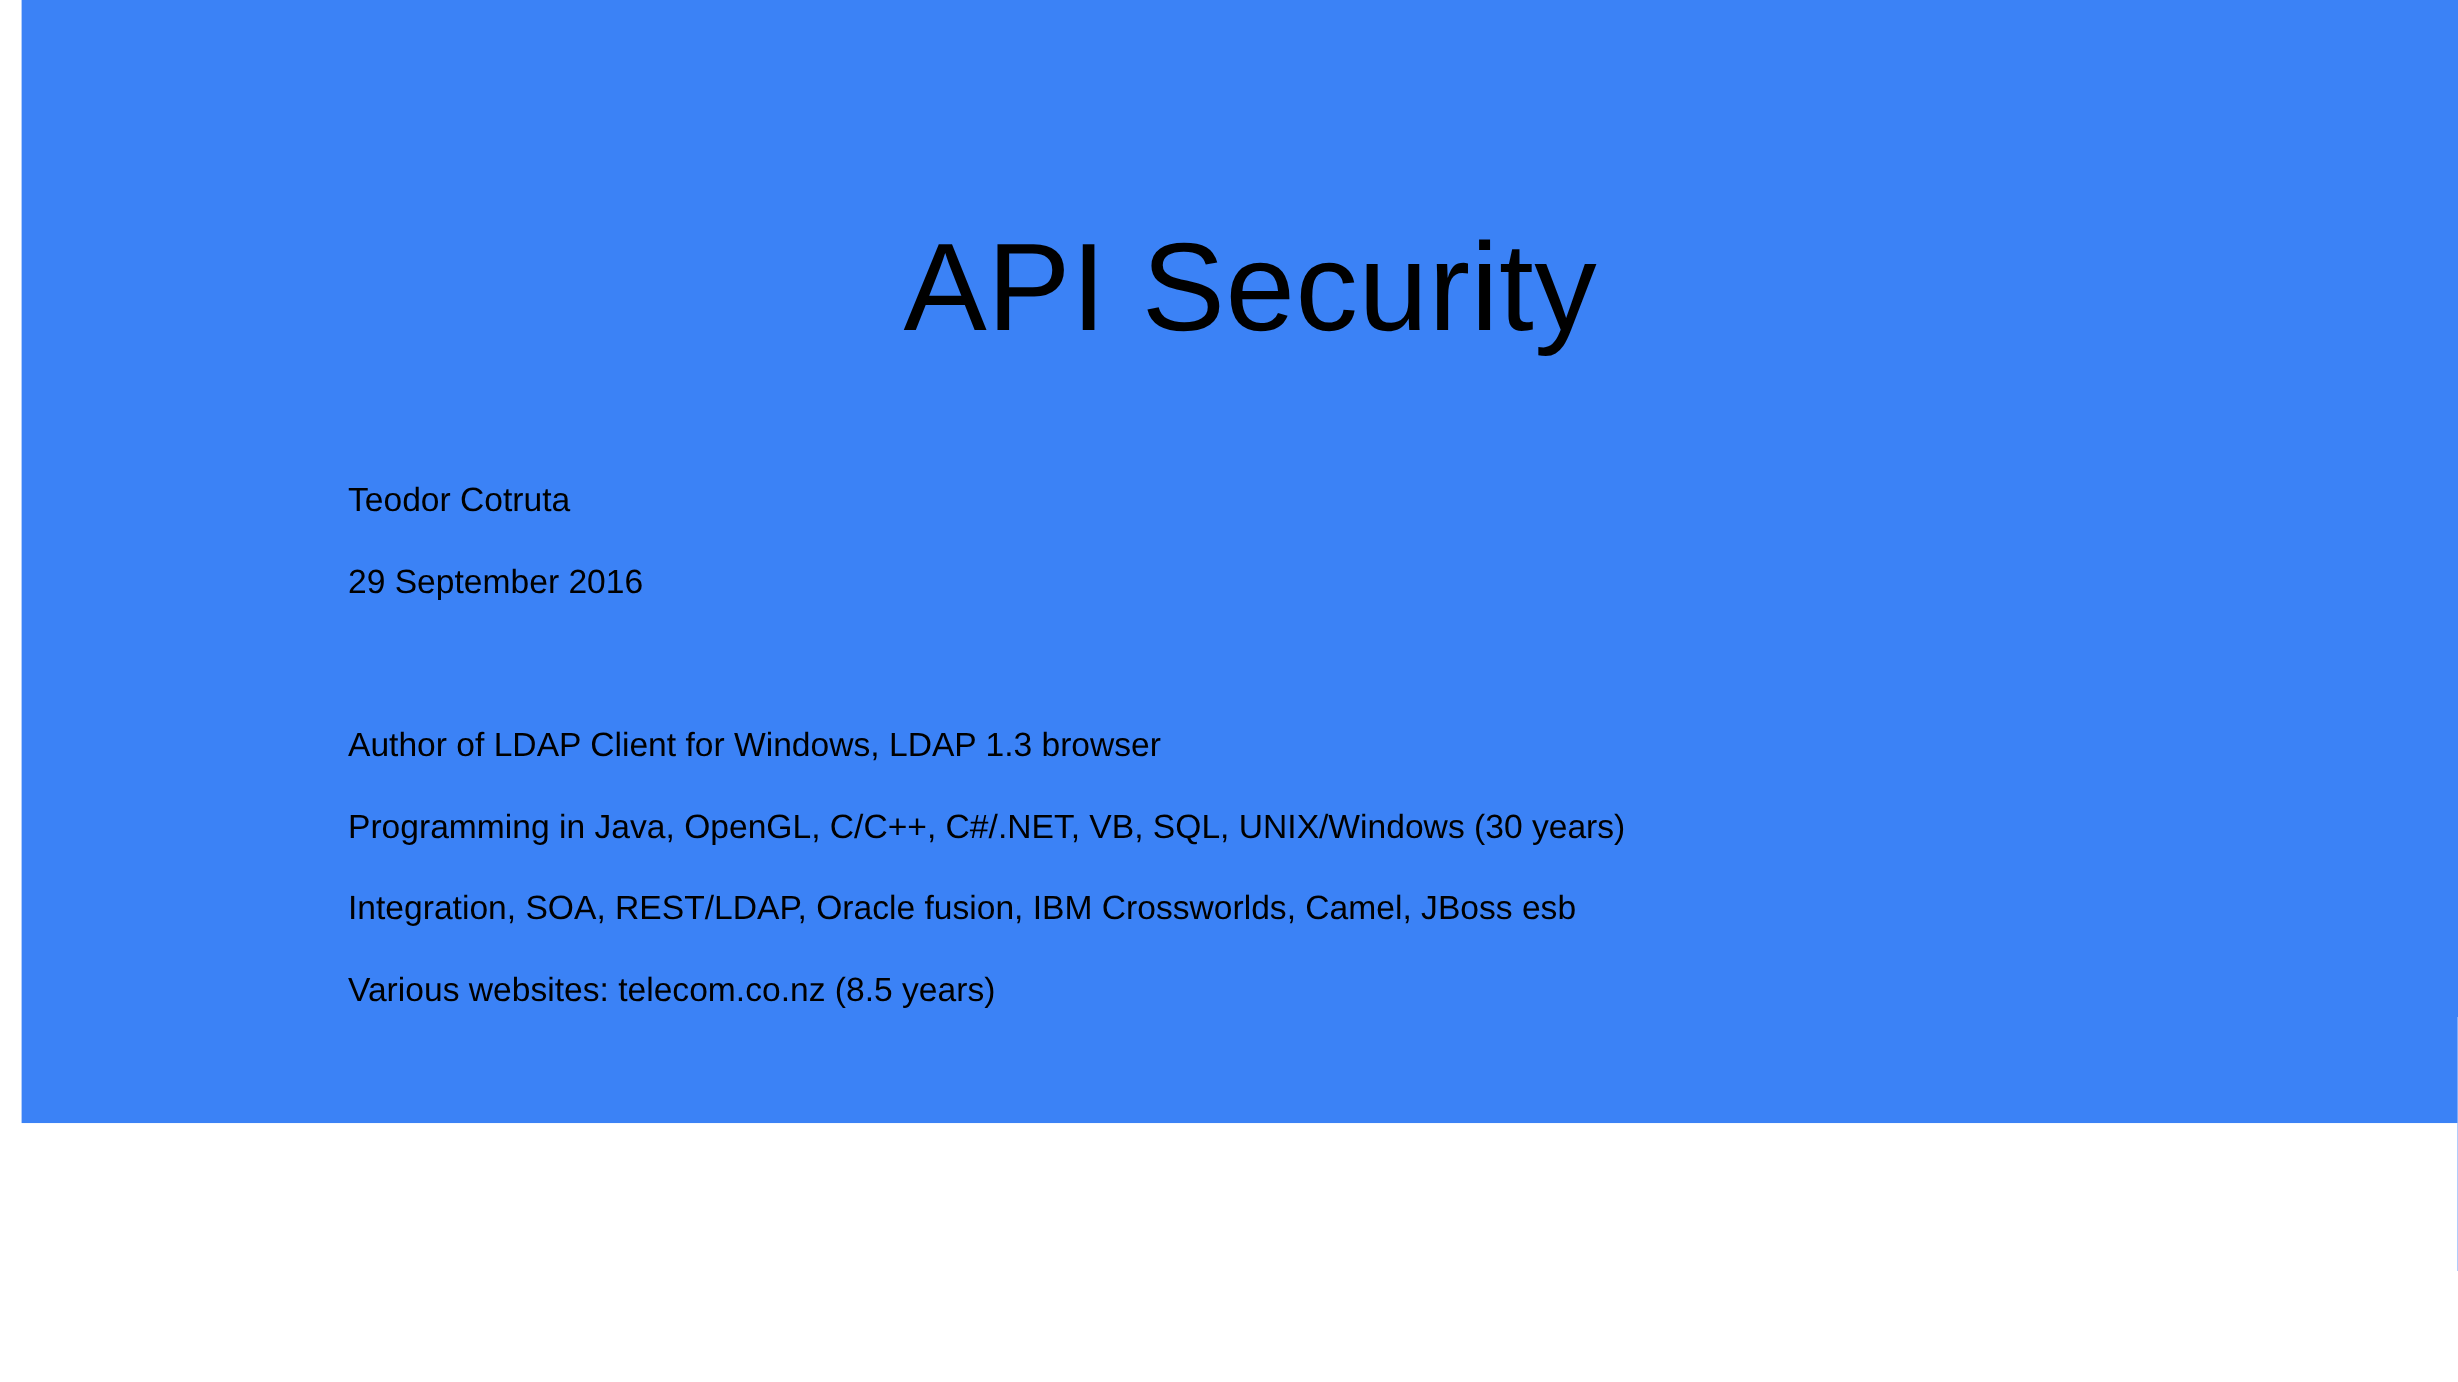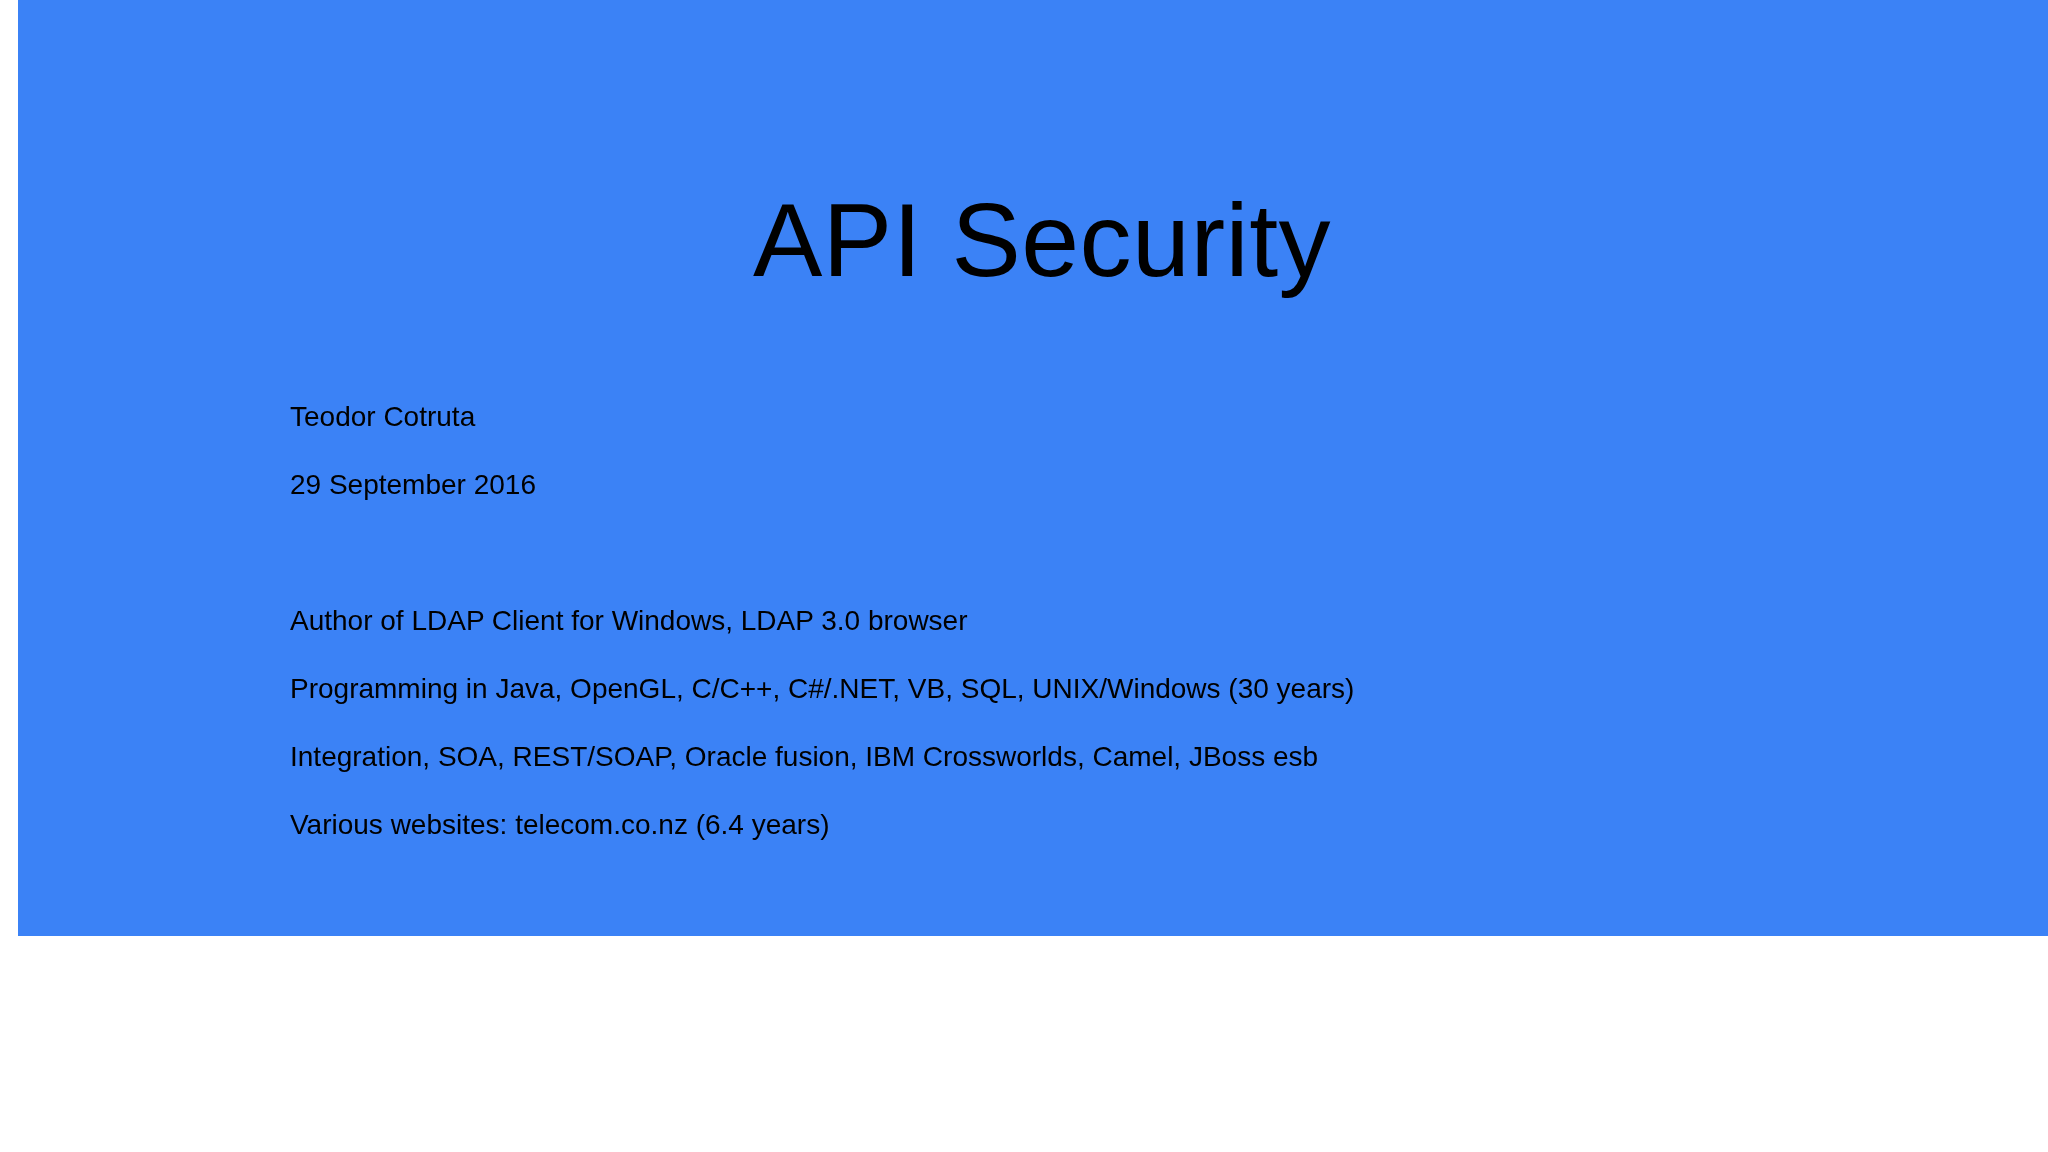--- a/index.html
+++ b/index.html
@@ -71,24 +71,24 @@
 <body>
 
 <div id="slide">
 
   <div id="slide-title">API Security</div>
 
   <div id="body-block">
     <div class="body-line">Teodor Cotruta</div>
     <div class="body-line">29 September 2016</div>
     <div class="body-line spacer"></div>
-    <div class="body-line">Author of LDAP Client for Windows, LDAP 3.0 browser</div>
+    <div class="body-line">Author of LDAP Client for Windows, LDAP 1.3 browser</div>
     <div class="body-line">Programming in Java, OpenGL, C/C++, C#/.NET, VB, SQL, UNIX/Windows (30 years)</div>
-    <div class="body-line">Integration, SOA, REST/SOAP, Oracle fusion, IBM Crossworlds, Camel, JBoss esb</div>
-    <div class="body-line">Various websites: telecom.co.nz (6.4 years)</div>
+    <div class="body-line">Integration, SOA, REST/LDAP, Oracle fusion, IBM Crossworlds, Camel, JBoss esb</div>
+    <div class="body-line">Various websites: telecom.co.nz (8.5 years)</div>
   </div>
 
   <div id="audio-object">
     <svg viewBox="0 0 140 132" xmlns="http://www.w3.org/2000/svg">
       <defs>
         <linearGradient id="spkGrad" x1="0" y1="0" x2="1" y2="1">
           <stop offset="0%" stop-color="#d2d2d2"></stop>
           <stop offset="45%" stop-color="#bdbdbd"></stop>
           <stop offset="100%" stop-color="#a9a9a9"></stop>
         </linearGradient>

